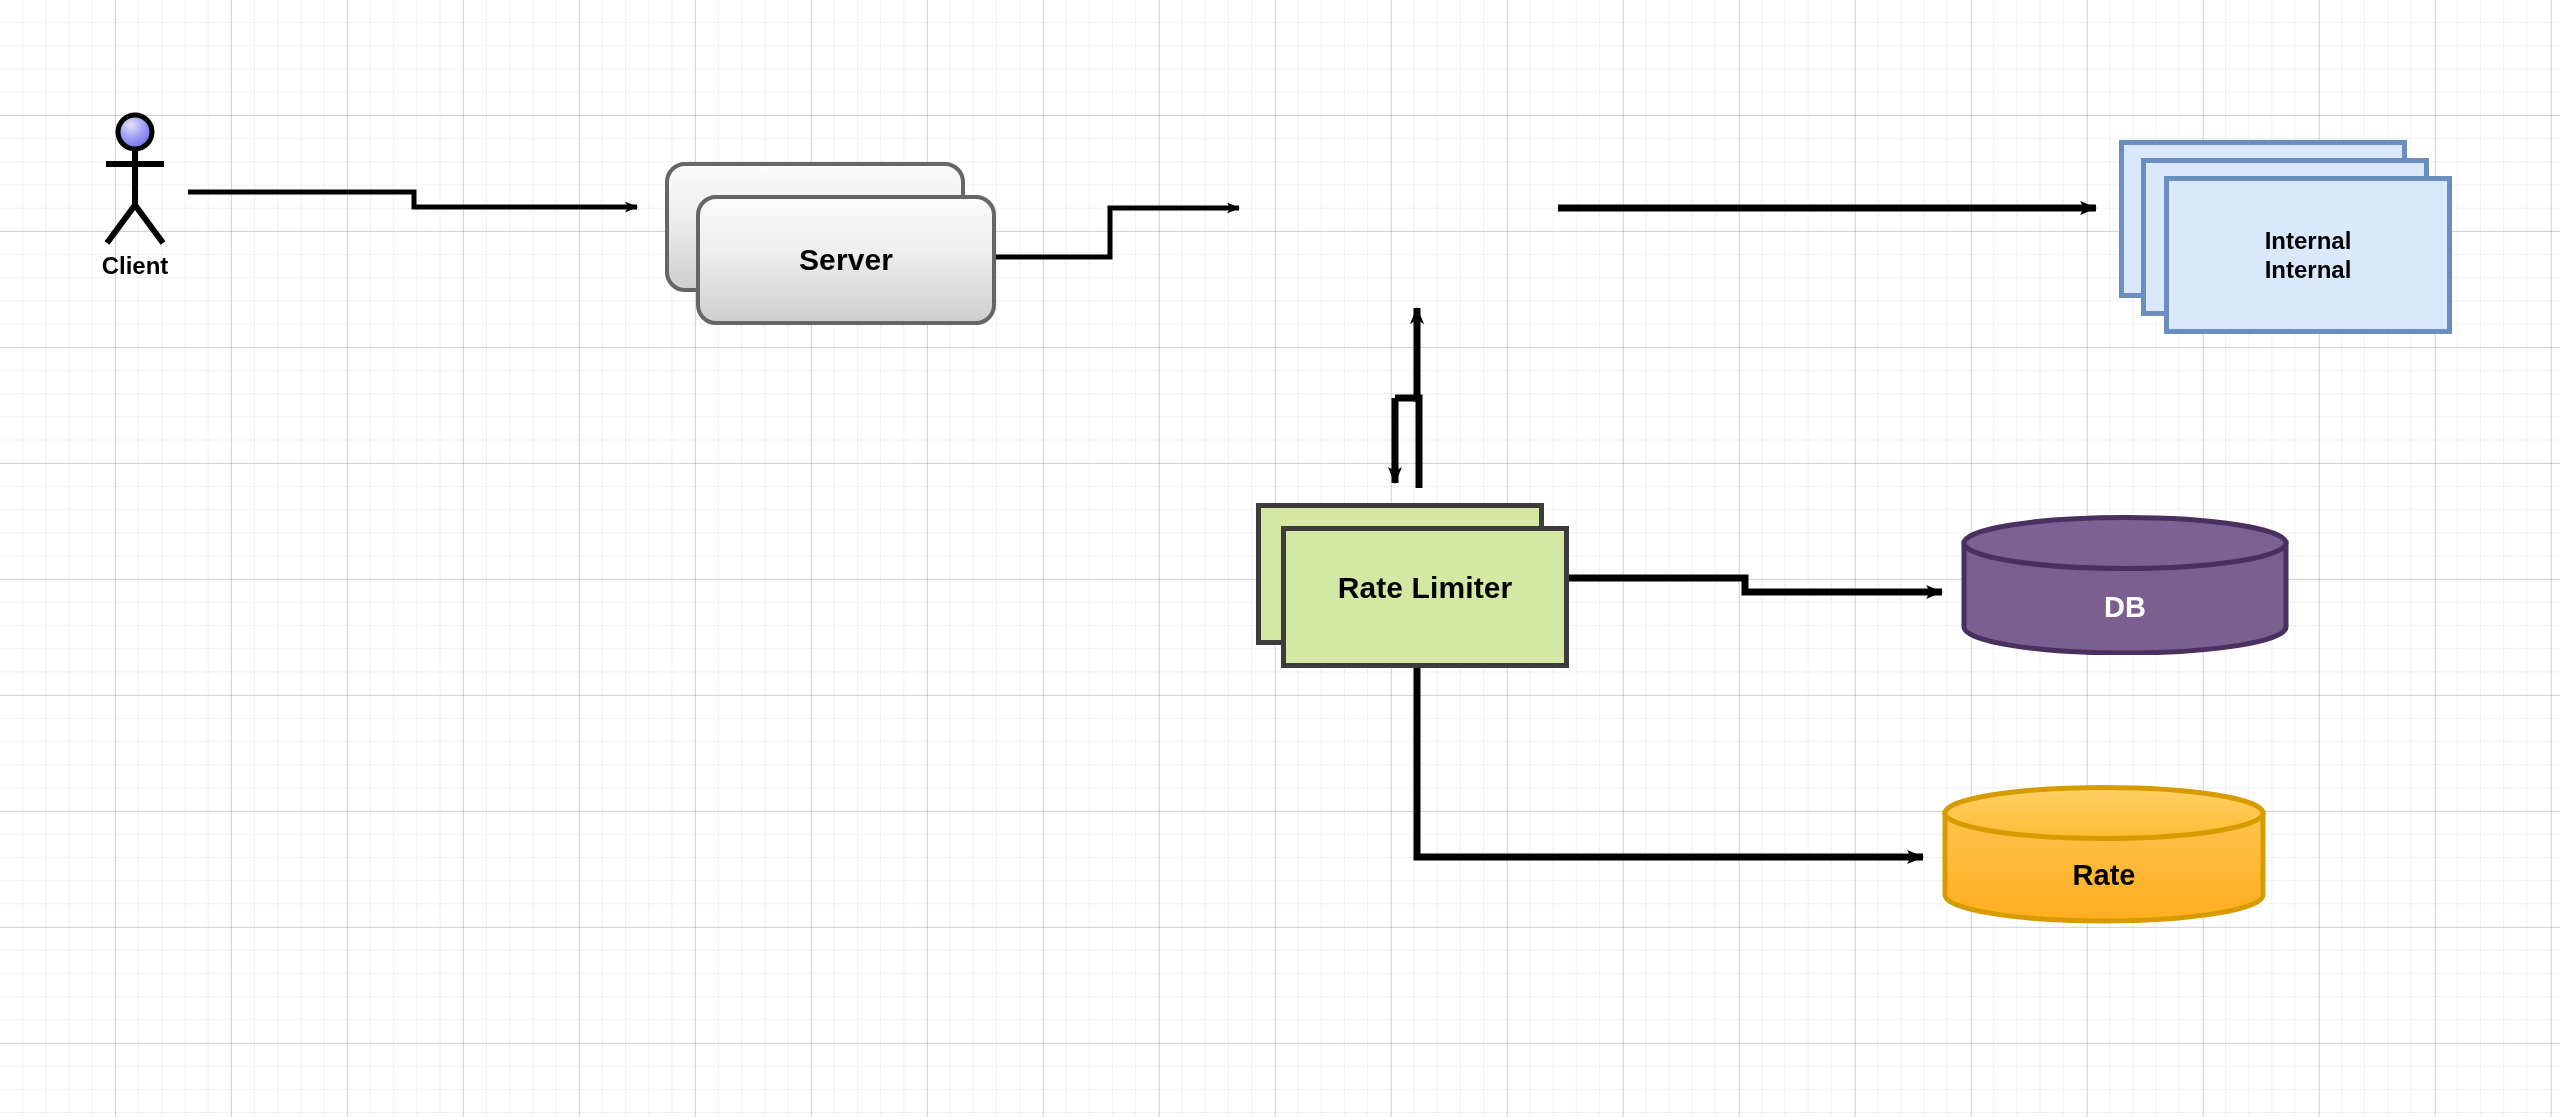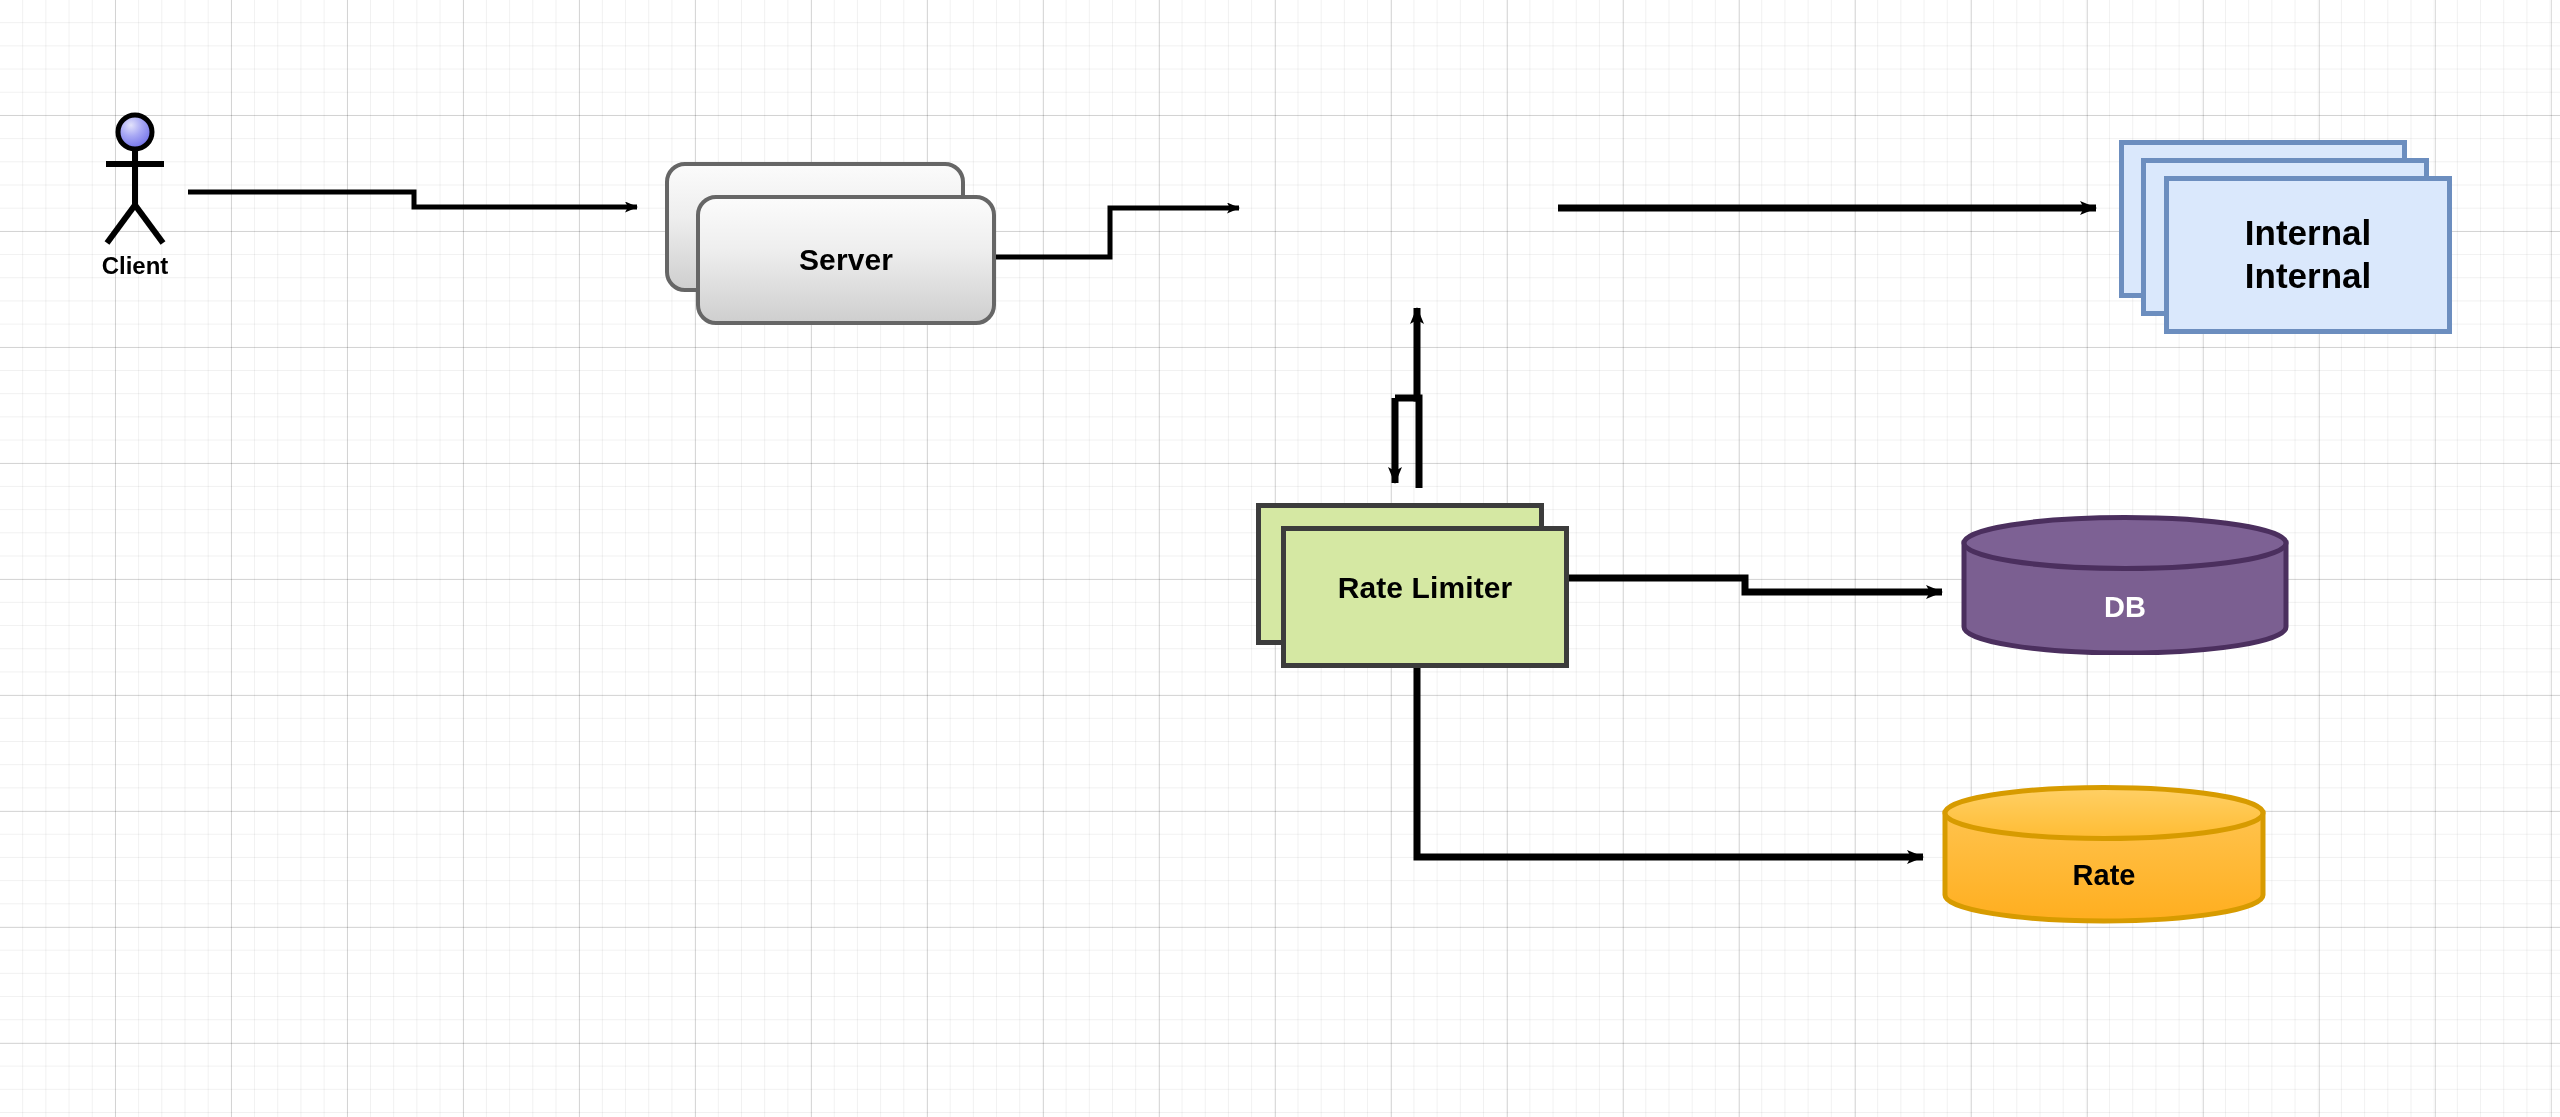--- a/index.html
+++ b/index.html
@@ -161,21 +161,21 @@
     <div class="label" style="position:absolute; left:31px; top:33px; width:300px; height:130px; font-size:30px;text-align:center;">Server</div>
   </div>
 
 
   <div class="node" style="left:2119px; top:140px; width:335px; height:190px;">
     <div class="stack-layer svc-fill" style="left:0px; top:0px; width:288px; height:158px;"></div>
     <div class="stack-layer svc-fill" style="left:22px; top:18px; width:288px; height:158px;"></div>
     <div class="stack-layer svc-fill" style="left:45px; top:36px; width:288px; height:158px;"></div>
     <div style="position:absolute; left:45px; top:36px; width:288px; height:158px;
                 display:flex; flex-direction:column; align-items:center; justify-content:center;
-                font-size:35px; font-weight:bold; line-height:1.22; color:#000;">
+                font-size:24px; font-weight:bold; line-height:1.22; color:#000;">
       <span>Internal</span>
       <span>Internal</span>
     </div>
   </div>
 
   <div class="node" style="left:1256px; top:503px; width:316px; height:185px;">
     <div class="stack-layer rl-fill" style="left:0px; top:0px; width:288px; height:142px;"></div>
     <div class="stack-layer rl-fill" style="left:25px; top:23px; width:288px; height:142px;"></div>
     <div class="label" style="position:absolute; left:25px; top:23px; width:288px; height:124px; font-size:30px;">Rate Limiter</div>
   </div>

